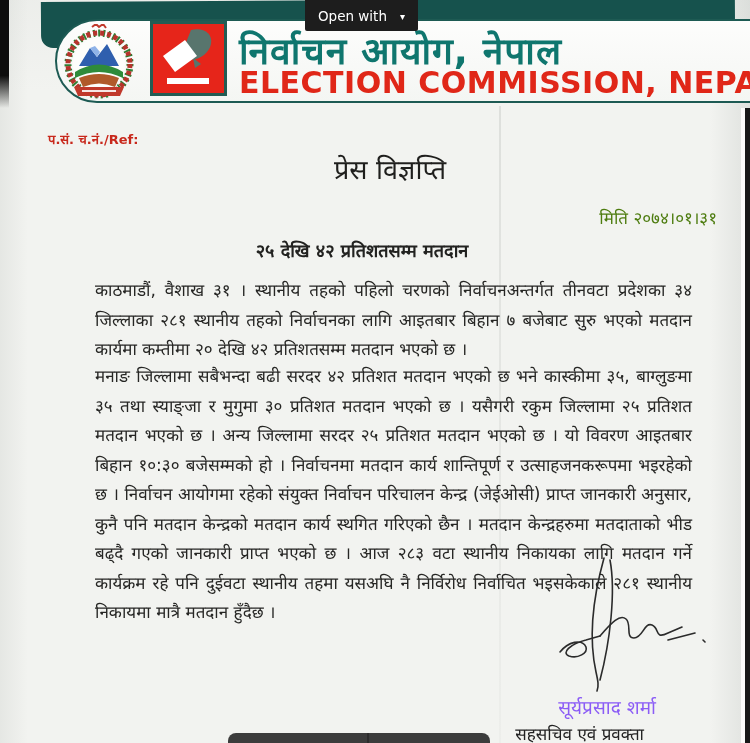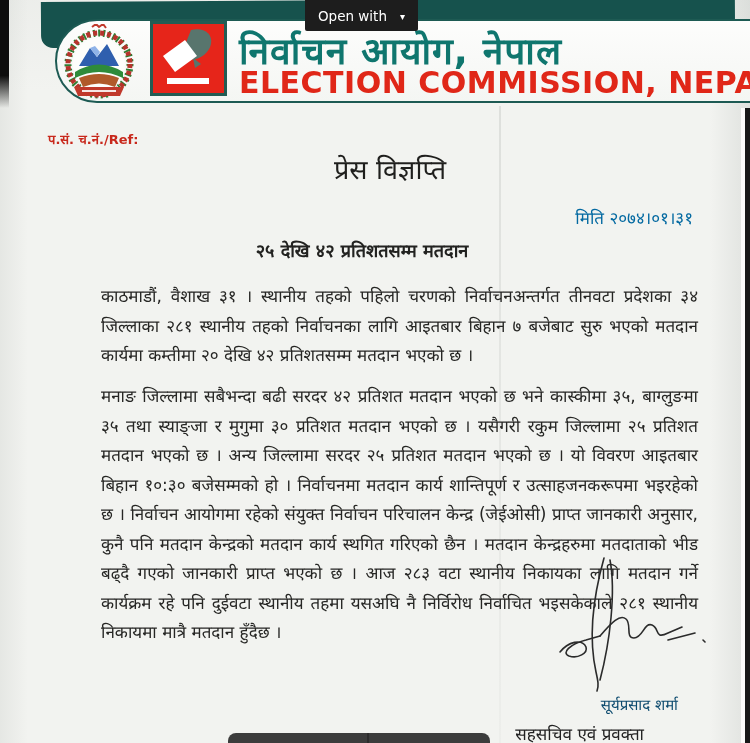--- a/index.html
+++ b/index.html
@@ -31,29 +31,29 @@
   .logo-box{position:absolute;left:150px;top:21px;width:77px;height:75px;box-sizing:border-box;
     background:#e6251a;border:3px solid #235c53;}
   .org-np{position:absolute;left:239px;top:24px;width:500px;
     color:#0f766e;font-size:37px;font-weight:bold;letter-spacing:1px;white-space:nowrap;}
   .org-en{position:absolute;left:239px;top:65px;width:500px;
     color:#e02718;font-size:30px;font-weight:bold;letter-spacing:.5px;white-space:nowrap;}
   
   .ref{position:absolute;left:48px;top:130px;color:#c8281c;font-size:13px;font-weight:bold;}
   .doc-title{position:absolute;left:0;top:150px;width:750px;text-align:center;
     transform:translateX(15px);font-size:27px;color:#1f1f1d;}
-  .date-line{position:absolute;right:57px;top:206px;font-size:17px;color:#0369a1;}
+  .date-line{position:absolute;right:33px;top:206px;font-size:17px;color:#4d7c0f;}
   .heading{position:absolute;left:0;top:238px;width:750px;text-align:center;
     transform:translateX(-13px);font-size:18px;font-weight:bold;color:#222220;}
   .para{position:absolute;left:85px;width:597px;font-size:17px;line-height:29.5px;
-    text-align:justify;color:#262624;margin:16px;}
+    text-align:justify;color:#262624;margin:10px;}
   .para-1{top:266px;}
-  .para-2{top:366px;}
+  .para-2{top:352px;}
   .signature{position:absolute;left:540px;top:552px;width:185px;height:145px;}
-  .sig-name{position:absolute;right:72px;top:694px;font-size:15px;color:#0c4a6e;white-space:nowrap;}
+  .sig-name{position:absolute;right:94px;top:694px;font-size:19px;color:#8b5cf6;white-space:nowrap;}
   .sig-role{position:absolute;right:106px;top:722px;font-size:17px;color:#222;white-space:nowrap;}
   
   .open-with{position:absolute;left:305px;top:0;width:113px;height:31px;
     background:#1d1d1d;color:#fff;border:none;border-radius:0 0 2px 2px;
     display:flex;align-items:center;justify-content:center;gap:13px;
     font-size:13.5px;font-family:inherit;cursor:pointer;}
   .open-with .caret{font-size:10px;line-height:1;position:relative;top:1px;}
   .bottom-toolbar{position:absolute;left:228px;top:733px;width:262px;height:12px;
     background:#3c3c3c;border-radius:8px 8px 0 0;cursor:pointer;}
   .bottom-toolbar .divider{position:absolute;left:139px;top:0;width:2px;height:12px;background:#2c2c2c;}

